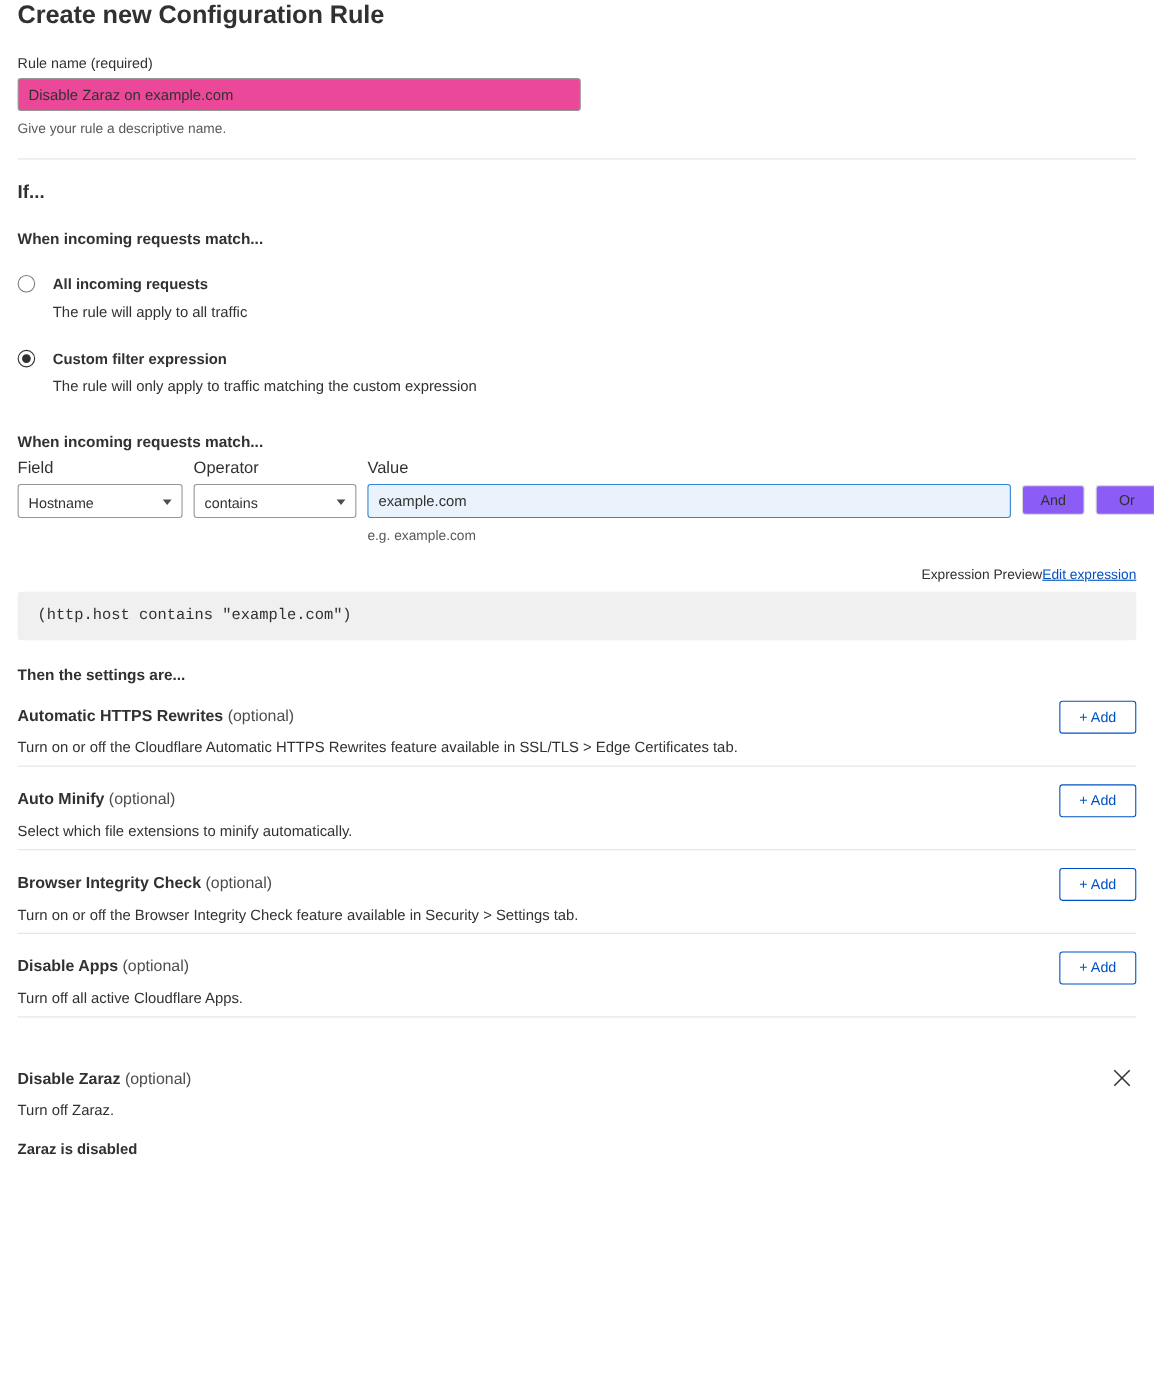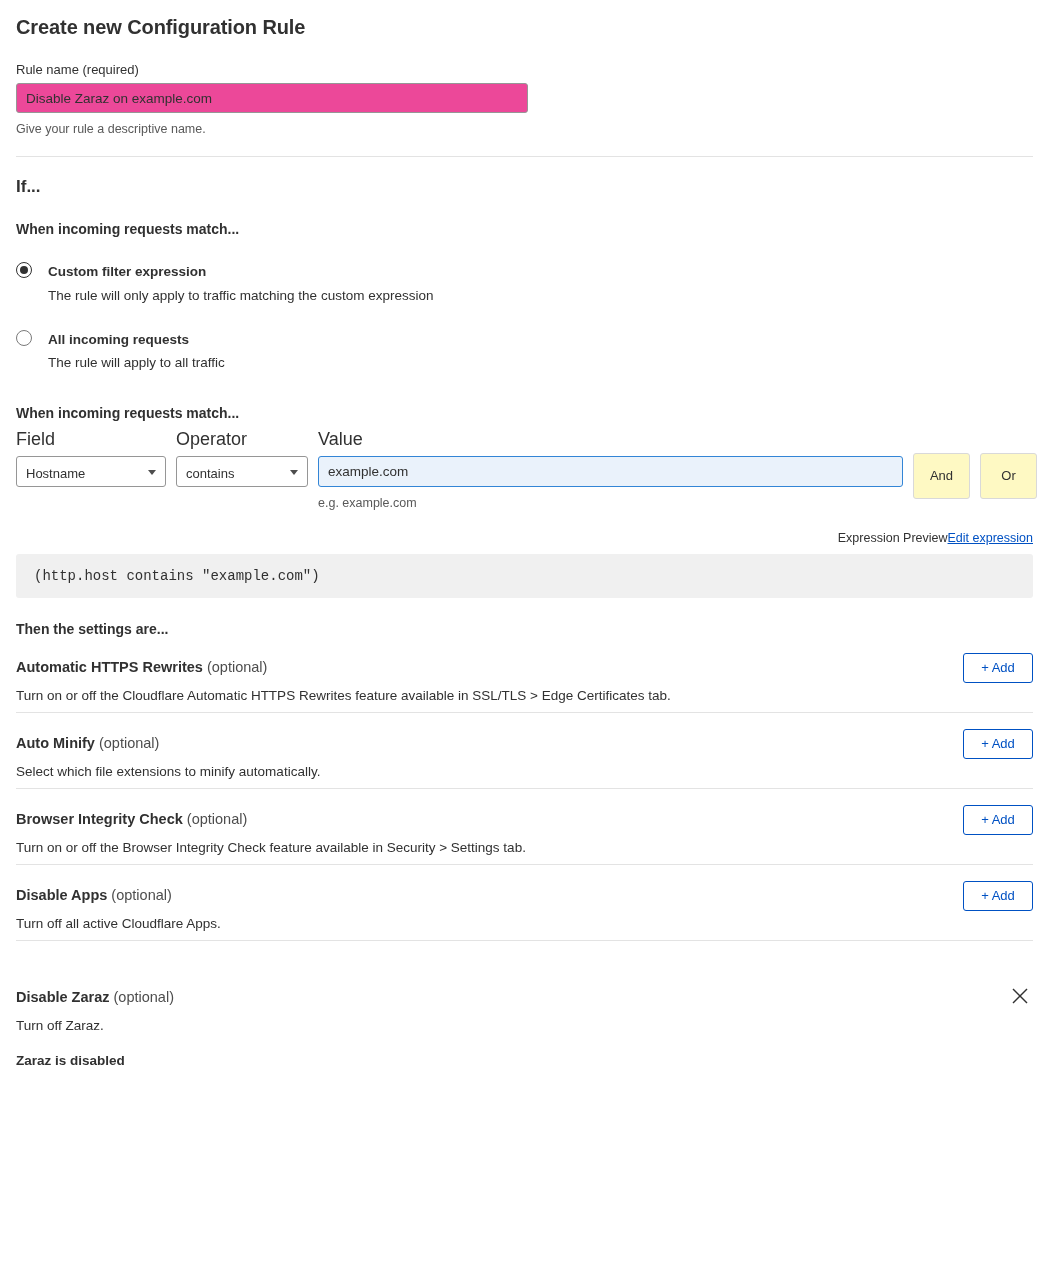--- a/index.html
+++ b/index.html
@@ -13,25 +13,25 @@
   body {
     width: 1049px;
     min-height: 1263px;
     position: relative;
   }
   .page {
     padding: 0 16px;
     width: 1049px;
   }
   .page-title {
-    font-size: 20px;
+    font-size: 23px;
     font-weight: bold;
     color: #313131;
     margin: 0;
-    padding-top: 16px;
+    padding-top: 0;
     letter-spacing: -0.1px;
   }
   .field-label {
     font-size: 13px;
     color: #313131;
     margin-top: 23px;
     margin-bottom: 6px;
   }
   .text-input {
     width: 512px;
@@ -107,38 +107,38 @@
     color: #313131;
     margin-top: 5px;
   }
   .filter-row {
     display: flex;
     align-items: flex-start;
     margin-top: 8px;
     gap: 10px;
   }
   .col-label {
-    font-size: 18px;
+    font-size: 15px;
     color: #313131;
     margin-bottom: 6px;
   }
   .select-box {
     position: relative;
     height: 31px;
     border: 1px solid #969696;
     border-radius: 3px;
     background: #fff;
     display: flex;
     align-items: center;
     padding: 4px 26px 0 9px;
     font-size: 13px;
     color: #313131;
   }
   .select-field { width: 150px; }
-  .select-operator { width: 132px; }
+  .select-operator { width: 148px; }
   .caret {
     position: absolute;
     right: 9px;
     top: 13px;
     width: 0; height: 0;
     border-left: 4.5px solid transparent;
     border-right: 4.5px solid transparent;
     border-top: 5px solid #4d4d4d;
   }
   .value-input {
@@ -152,24 +152,24 @@
     color: #313131;
     font-family: "Liberation Sans", sans-serif;
     outline: none;
   }
   .value-hint {
     font-size: 12.5px;
     color: #595959;
     margin-top: 9px;
   }
   .btn-grey {
-    height: 46px;
+    height: 27px;
     min-width: 57px;
     border: 1px solid #d9d9d9;
-    background: #fef9c3;
+    background: #8b5cf6;
     border-radius: 3px;
     font-size: 13px;
     color: #313131;
     display: flex;
     align-items: center;
     justify-content: center;
     font-family: "Liberation Sans", sans-serif;
   }
   .expr-header {
     display: flex;
@@ -264,32 +264,32 @@
   <div class="field-label">Rule name (required)</div>
   <input class="text-input" type="text" value="Disable Zaraz on example.com" style="">
   <div class="helper-text">Give your rule a descriptive name.</div>
 
   <hr class="hr">
 
   <div class="section-if">If...</div>
   <div class="subhead">When incoming requests match...</div>
 
   <div class="radio-row">
+    <span class="radio"></span>
+    <span class="radio-texts">
+      <span class="radio-title">All incoming requests</span>
+      <div class="radio-desc">The rule will apply to all traffic</div>
+    </span>
+  </div>
+
+  <div class="radio-row">
     <span class="radio checked"></span>
     <span class="radio-texts">
       <span class="radio-title">Custom filter expression</span>
       <div class="radio-desc">The rule will only apply to traffic matching the custom expression</div>
-    </span>
-  </div>
-
-  <div class="radio-row">
-    <span class="radio"></span>
-    <span class="radio-texts">
-      <span class="radio-title">All incoming requests</span>
-      <div class="radio-desc">The rule will apply to all traffic</div>
     </span>
   </div>
 
   <div class="subhead" style="margin-top:32px;">When incoming requests match...</div>
 
   <div class="filter-row">
     <div>
       <div class="col-label">Field</div>
       <div class="select-box select-field">
         <span>Hostname</span>

